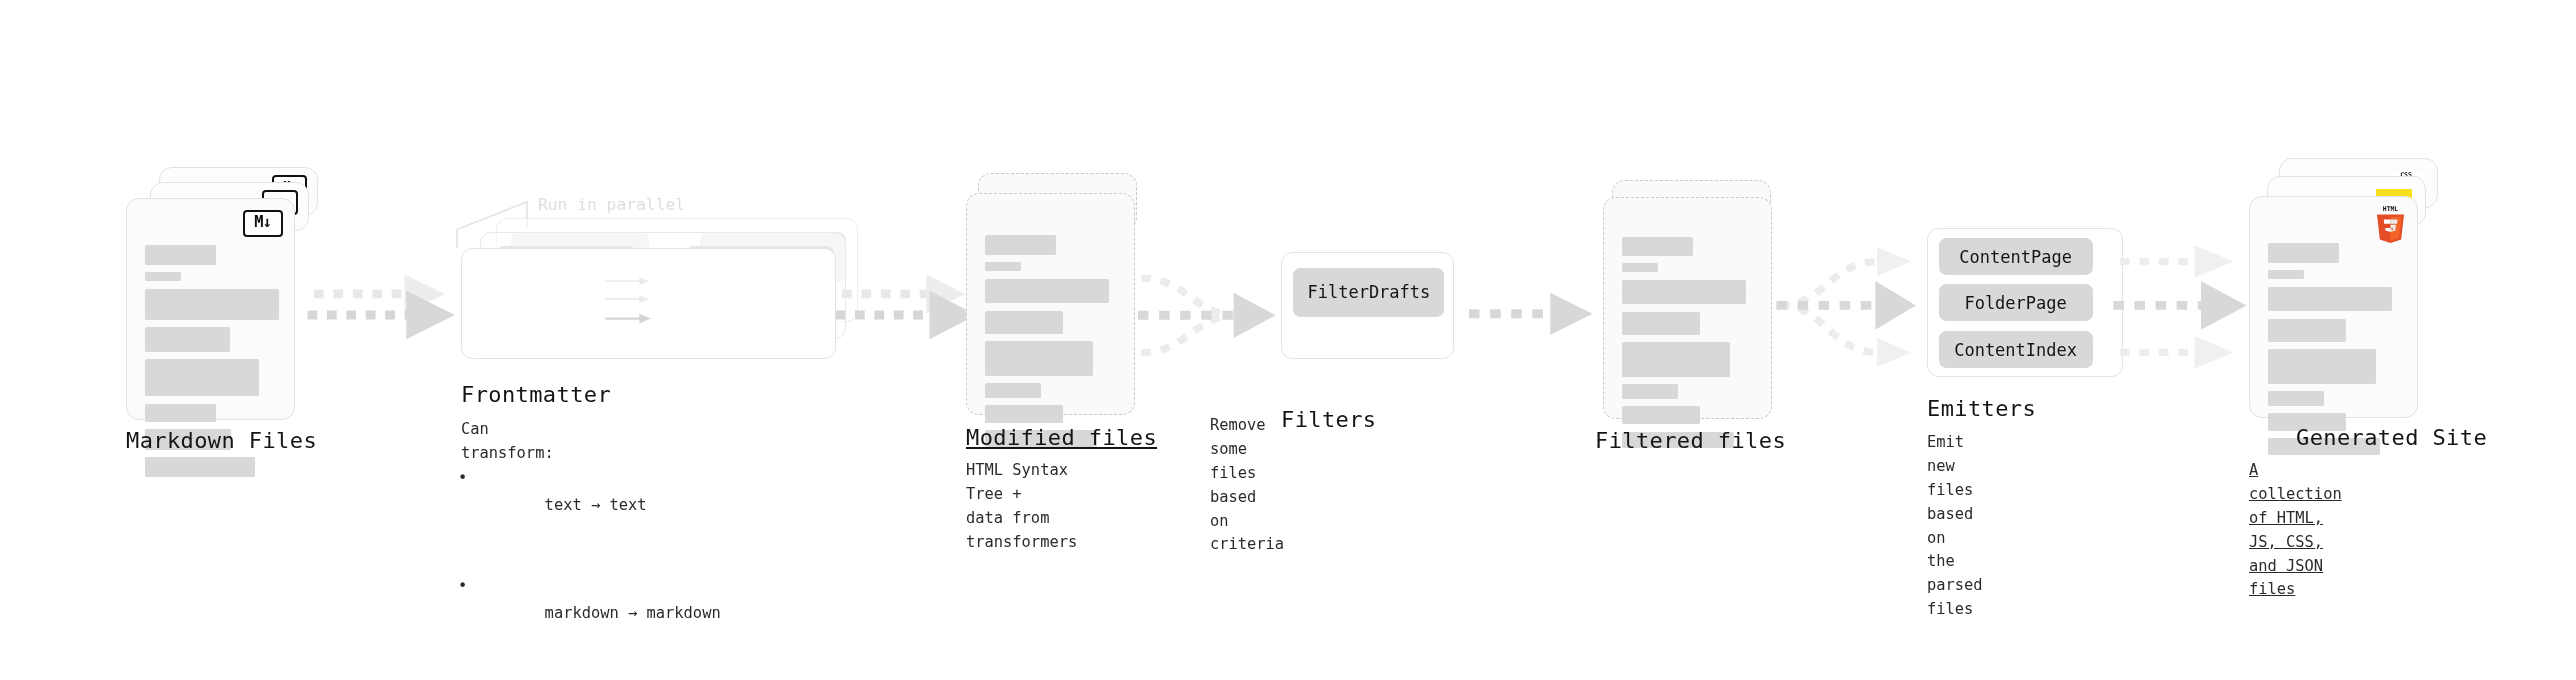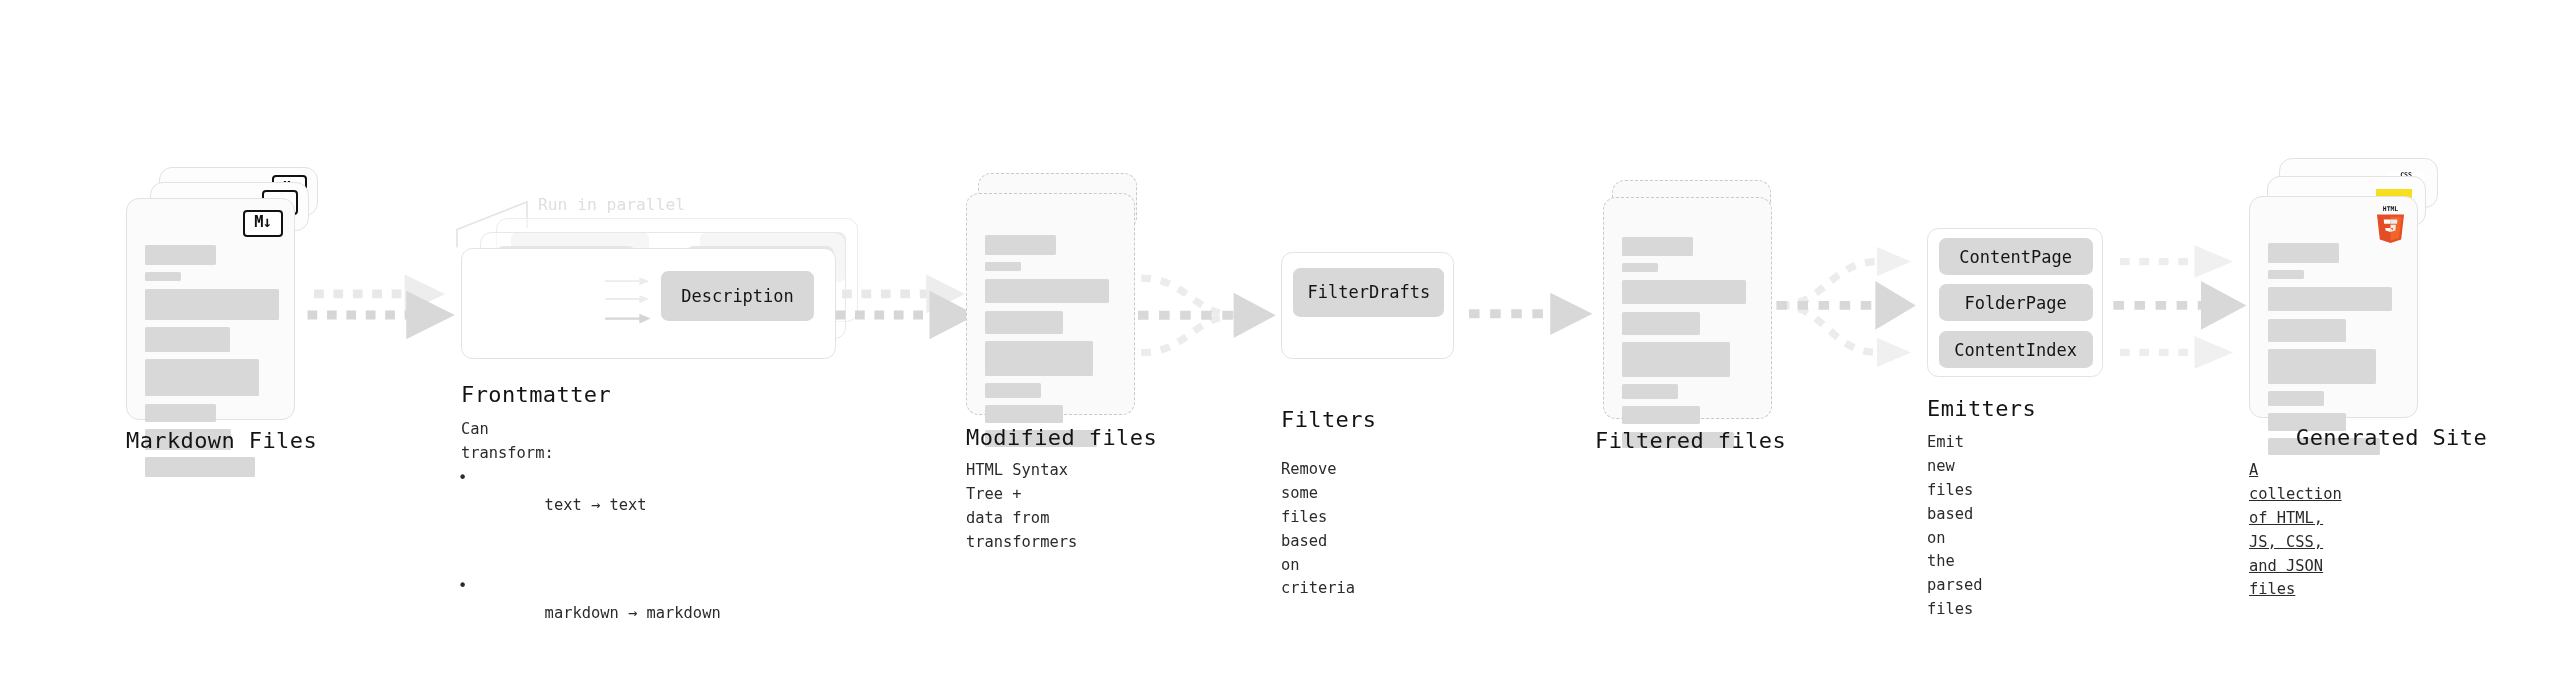--- a/index.html
+++ b/index.html
@@ -108,21 +108,20 @@
     <div class="pill ghost2" style="left:14px;top:13px;width:138px;height:50px;"></div>
     <div class="pill ghost2" style="left:203px;top:13px;width:146px;height:50px;"></div>
   </div>
 
   <div class="panel" style="left:480px;top:232px;width:366px;height:107px;border-color:#e8e8e8;">
     <div class="pill ghost" style="left:15.4px;top:13px;width:140px;height:52px;"></div>
     <div class="pill ghost" style="left:205px;top:13px;width:148px;height:52px;"></div>
   </div>
 
   <div class="panel" style="left:461px;top:248px;width:375px;height:111px;background:#ffffff;">
-    <div class="pill" style="left:199px;top:22px;width:153px;height:50px;">Description</div>
   </div>
 
   <svg style="left:605px;top:273px;" width="98" height="57" viewBox="0 0 120 70">
     <g stroke="#ececec" stroke-width="2.4" fill="none">
       <line x1="0" y1="10" x2="44" y2="10"></line>
       <line x1="0" y1="32" x2="44" y2="32"></line>
     </g>
     <polygon points="42,5 54,10 42,15" fill="#ececec"></polygon>
     <polygon points="42,27 54,32 42,37" fill="#ececec"></polygon>
     <line x1="0" y1="56" x2="44" y2="56" stroke="#d5d5d5" stroke-width="2.6"></line>
@@ -165,40 +164,40 @@
       <div class="bar" style="width:53%;height:19.5px;"></div>
       <div class="bar h1"></div>
       <div class="bar" style="width:92%;height:24.4px;"></div>
       <div class="bar" style="width:58%;height:23px;"></div>
       <div class="bar" style="width:80%;height:35px;"></div>
       <div class="bar" style="width:42%;height:14.6px;"></div>
       <div class="bar" style="width:58%;height:18px;"></div>
       <div class="bar" style="width:83%;height:16.3px;"></div>
     </div>
   </div>
-  <div class="caption title" style="left:966px;top:425px;">Modified files</div>
+  <div class="caption title" style="left:966px;top:425px;text-decoration:underline;">Modified files</div>
   <div class="caption desc" style="left:966px;top:459px;">HTML Syntax Tree +
 data from transformers</div>
 </div>
 
 <svg style="left:1138px;top:268px;" width="154" height="106" viewBox="0 0 190 130">
   <g stroke="#ececec" stroke-width="9" stroke-dasharray="12 12" fill="none">
     <path d="M4 12 C 60 12, 70 58, 120 58"></path>
     <path d="M4 104 C 60 104, 70 58, 120 58"></path>
   </g>
   <line x1="0" y1="58" x2="122" y2="58" stroke="#d8d8d8" stroke-width="11" stroke-dasharray="13 13"></line>
   <polygon points="118,30 170,58 118,86" fill="#d8d8d8"></polygon>
 </svg>
 
 <div class="stage">
   <div class="panel" style="left:1281px;top:252px;width:173px;height:107px;background:#fff;">
     <div class="pill" style="left:11.4px;top:14.6px;width:151px;height:49px;">FilterDrafts</div>
   </div>
   <div class="caption title" style="left:1281px;top:379px;margin-top:28px;">Filters</div>
-  <div class="caption desc" style="left:1281px;top:414px;margin-top:44px;">Remove some files based
+  <div class="caption desc" style="left:1210px;top:414px;">Remove some files based
 on criteria</div>
 </div>
 
 <svg style="left:1469px;top:291px;" width="130" height="57" viewBox="0 0 160 70">
   <line x1="0" y1="28" x2="105" y2="28" stroke="#d8d8d8" stroke-width="11" stroke-dasharray="13 13"></line>
   <polygon points="100,2 152,28 100,54" fill="#d8d8d8"></polygon>
 </svg>
 
 <div class="stage">
   <div class="card dashed" style="left:1612px;top:180px;width:159px;height:57px;"></div>
@@ -222,21 +221,21 @@
     <path d="M4 88 C 60 88, 66 34, 126 34"></path>
     <path d="M4 88 C 60 88, 66 146, 126 146"></path>
   </g>
   <polygon points="124,16 166,34 124,52" fill="#f0f0f0"></polygon>
   <polygon points="124,128 166,146 124,164" fill="#f0f0f0"></polygon>
   <line x1="0" y1="88" x2="126" y2="88" stroke="#d8d8d8" stroke-width="11" stroke-dasharray="13 13"></line>
   <polygon points="122,58 172,88 122,118" fill="#d8d8d8"></polygon>
 </svg>
 
 <div class="stage">
-  <div class="panel" style="left:1927px;top:228px;width:176px;height:149px;background:#fff;">
+  <div class="panel" style="left:1927px;top:228px;width:196px;height:149px;background:#fff;">
     <div class="pill" style="left:10.6px;top:9px;width:154px;height:37px;">ContentPage</div>
     <div class="pill" style="left:10.6px;top:55px;width:154px;height:37px;">FolderPage</div>
     <div class="pill" style="left:10.6px;top:102px;width:154px;height:37px;">ContentIndex</div>
   </div>
   <div class="caption title" style="left:1927px;top:396px;">Emitters</div>
   <div class="caption desc" style="left:1927px;top:431px;">Emit new files based on
 the parsed files</div>
 </div>
 
 <svg style="left:2113px;top:234px;" width="163" height="146" viewBox="0 0 200 180">

